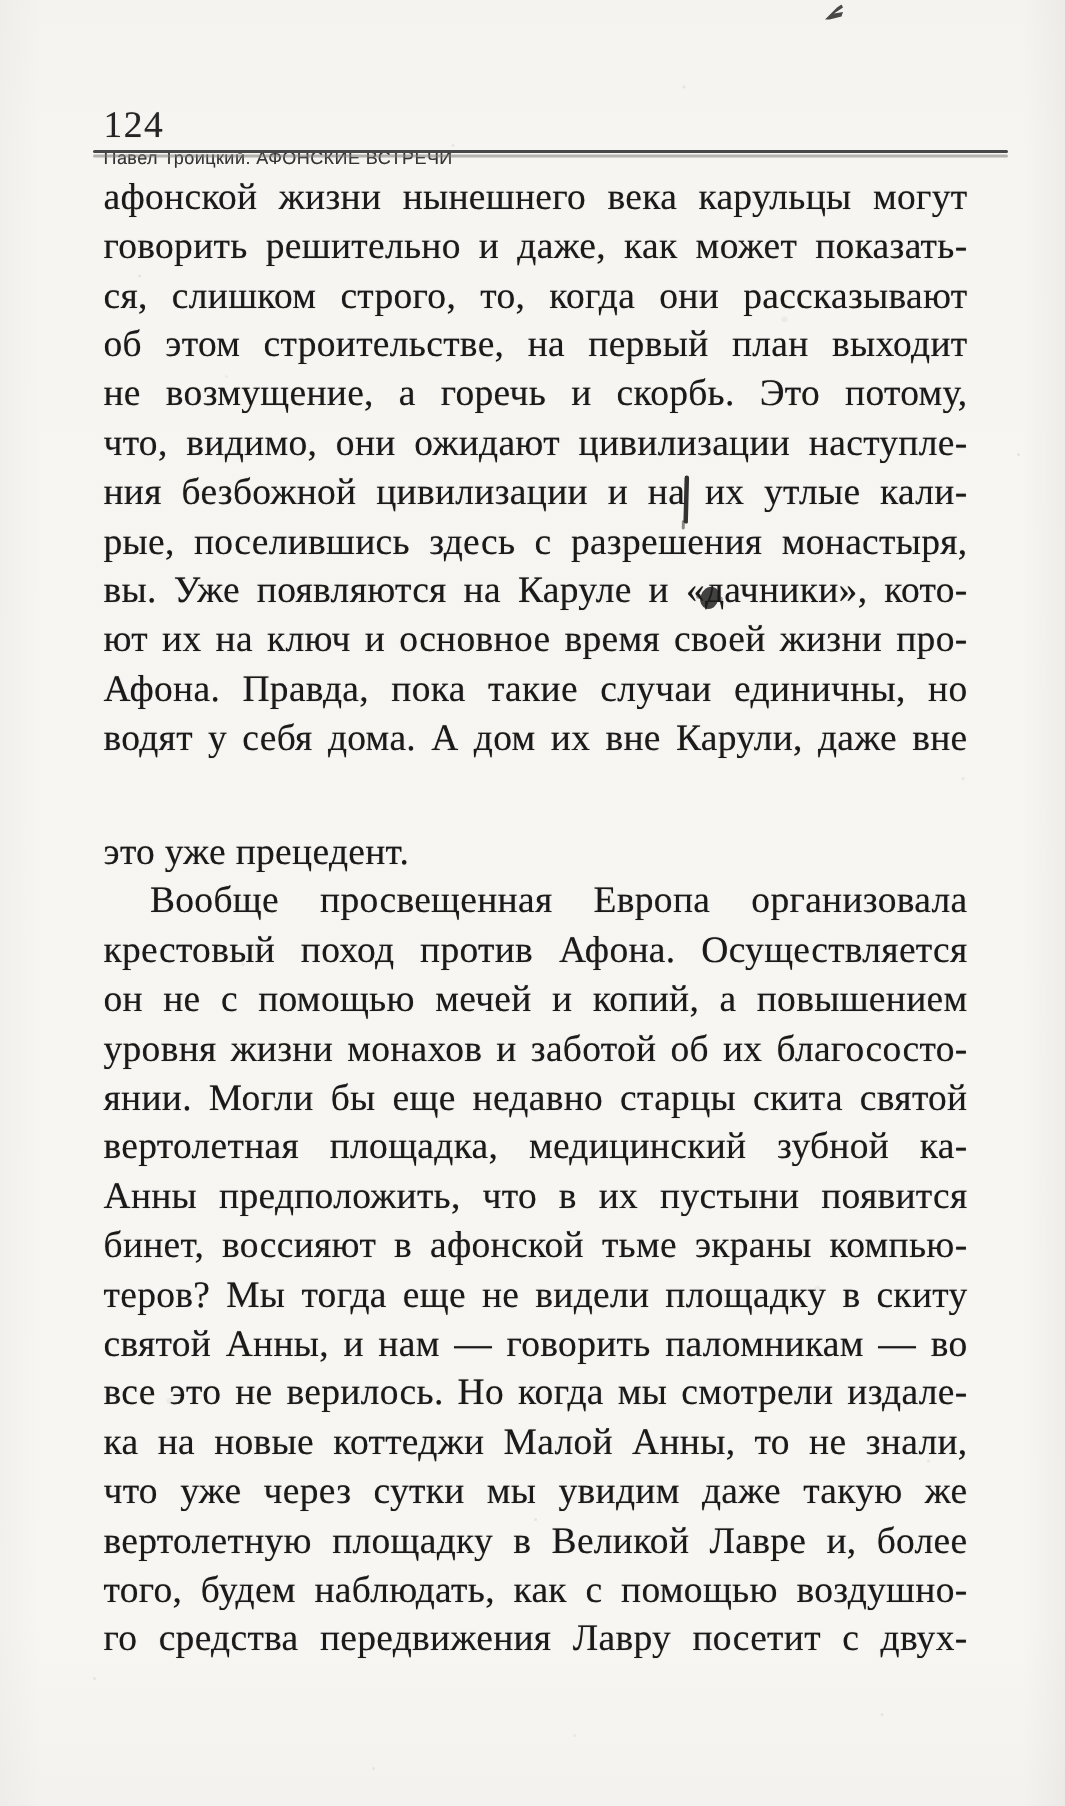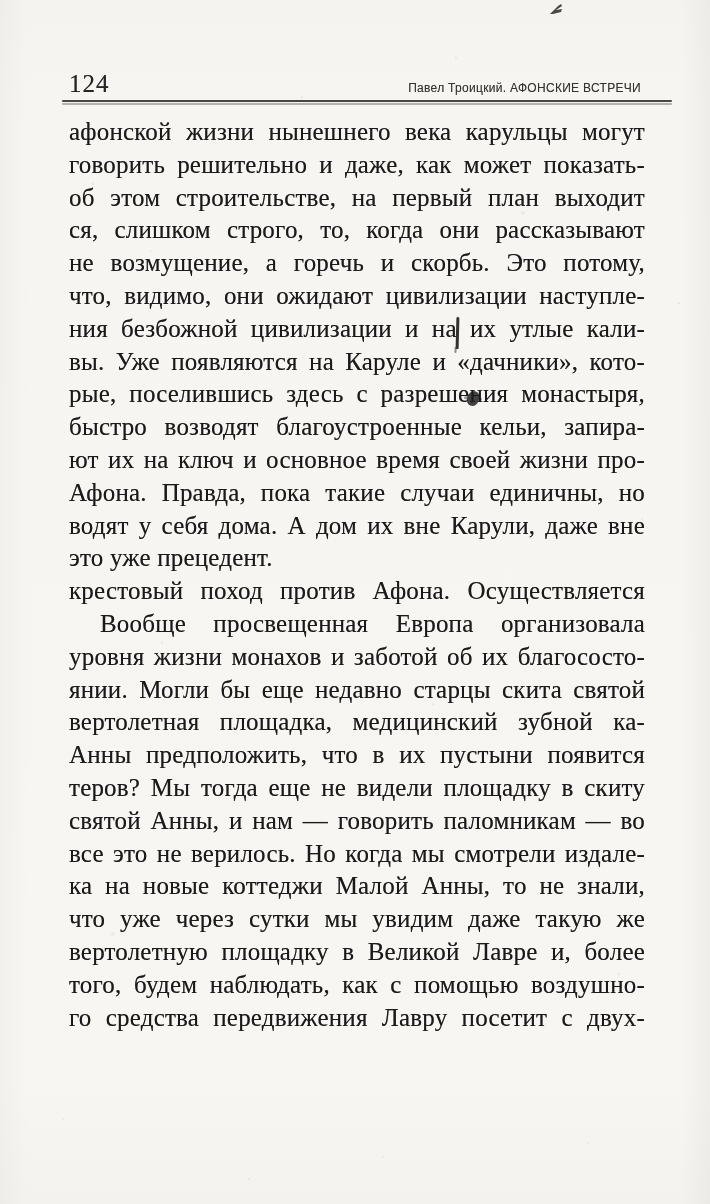--- a/index.html
+++ b/index.html
@@ -37,21 +37,21 @@
       201px 422px 0 0 rgba(110,105,98,0.10),
       618px 973px 0 0 rgba(110,105,98,0.11),
       382px 1156px 0 0 rgba(110,105,98,0.09),
       455px 57px 0 0 rgba(110,105,98,0.12),
       150px 250px 0 0 rgba(110,105,98,0.08);
   }
 
   
   .running-header {
     position: absolute; left: 69px; top: 70px; width: 572px;
-    display: flex; align-items: baseline; justify-content: space-between;
+    display: flex; align-items: baseline; justify-content: space-between; flex-direction: column;
   }
   .page-number {
     font-family: "Liberation Serif", serif;
     font-size: 25px; color: #252525; letter-spacing: 1px;
     text-shadow: 0 0 0.5px rgba(30,30,30,0.5);
   }
   .running-title {
     font-family: "Liberation Sans", sans-serif;
     font-size: 12px; color: #333; letter-spacing: 0.3px;
     text-shadow: 0 0 0.4px rgba(40,40,40,0.4);
@@ -67,21 +67,21 @@
     position: absolute; left: 69px; top: 116px; width: 576px;
     color: #1a1a1a;
   }
   .line {
     font-size: 25px; line-height: 32.8px;
     letter-spacing: 0.2px;
     text-align: justify; text-align-last: justify;
     text-shadow: 0 0 0.55px rgba(25,25,25,0.55);
     white-space: normal;
   }
-  .line.para-last { text-align-last: left; }
+  .line.para-last { text-align-last: left; margin-top: 43px; }
   .line.indent { text-indent: 31px; }
 
   
   .ink-smudge { position: absolute; left: 549px; top: 2px; width: 16px; height: 13px; }
   .ink-stroke-artifact {
     position: absolute; left: 456px; top: 317px; width: 3px; height: 32px;
     background: #1d1d1d; border-radius: 2px 2px 1px 2px;
     transform: rotate(1.5deg); opacity: 0.9;
   }
   .ink-stroke-artifact::after {
@@ -114,38 +114,39 @@
 
 <div class="running-header">
   <span class="page-number">124</span>
   <span class="running-title">Павел Троицкий. АФОНСКИЕ ВСТРЕЧИ</span>
 </div>
 <div class="header-rule"></div>
 
 <div class="body-text">
   <div class="line">афонской жизни нынешнего века карульцы могут</div>
   <div class="line">говорить решительно и даже, как может показать-</div>
+  <div class="line">ся, слишком строго, то, когда они рассказывают</div>
   <div class="line">об этом строительстве, на первый план выходит</div>
-  <div class="line">ся, слишком строго, то, когда они рассказывают</div>
   <div class="line">не возмущение, а горечь и скорбь. Это потому,</div>
   <div class="line">что, видимо, они ожидают цивилизации наступле-</div>
   <div class="line">ния безбожной цивилизации и на их утлые кали-</div>
+  <div class="line">рые, поселившись здесь с разрешения монастыря,</div>
   <div class="line">вы. Уже появляются на Каруле и «дачники», кото-</div>
-  <div class="line">рые, поселившись здесь с разрешения монастыря,</div>
-  <div class="line">быстро возводят благоустроенные кельи, запира-</div>
   <div class="line">ют их на ключ и основное время своей жизни про-</div>
   <div class="line">Афона. Правда, пока такие случаи единичны, но</div>
   <div class="line">водят у себя дома. А дом их вне Карули, даже вне</div>
   <div class="line para-last">это уже прецедент.</div>
+  <div class="line indent">Вообще просвещенная Европа организовала</div>
   <div class="line">крестовый поход против Афона. Осуществляется</div>
-  <div class="line indent">Вообще просвещенная Европа организовала</div>
+  <div class="line">он не с помощью мечей и копий, а повышением</div>
   <div class="line">уровня жизни монахов и заботой об их благососто-</div>
   <div class="line">янии. Могли бы еще недавно старцы скита святой</div>
   <div class="line">вертолетная площадка, медицинский зубной ка-</div>
   <div class="line">Анны предположить, что в их пустыни появится</div>
+  <div class="line">бинет, воссияют в афонской тьме экраны компью-</div>
   <div class="line">теров? Мы тогда еще не видели площадку в скиту</div>
   <div class="line">святой Анны, и нам — говорить паломникам — во</div>
   <div class="line">все это не верилось. Но когда мы смотрели издале-</div>
   <div class="line">ка на новые коттеджи Малой Анны, то не знали,</div>
   <div class="line">что уже через сутки мы увидим даже такую же</div>
   <div class="line">вертолетную площадку в Великой Лавре и, более</div>
   <div class="line">того, будем наблюдать, как с помощью воздушно-</div>
   <div class="line">го средства передвижения Лавру посетит с двух-</div>
 </div>
 

